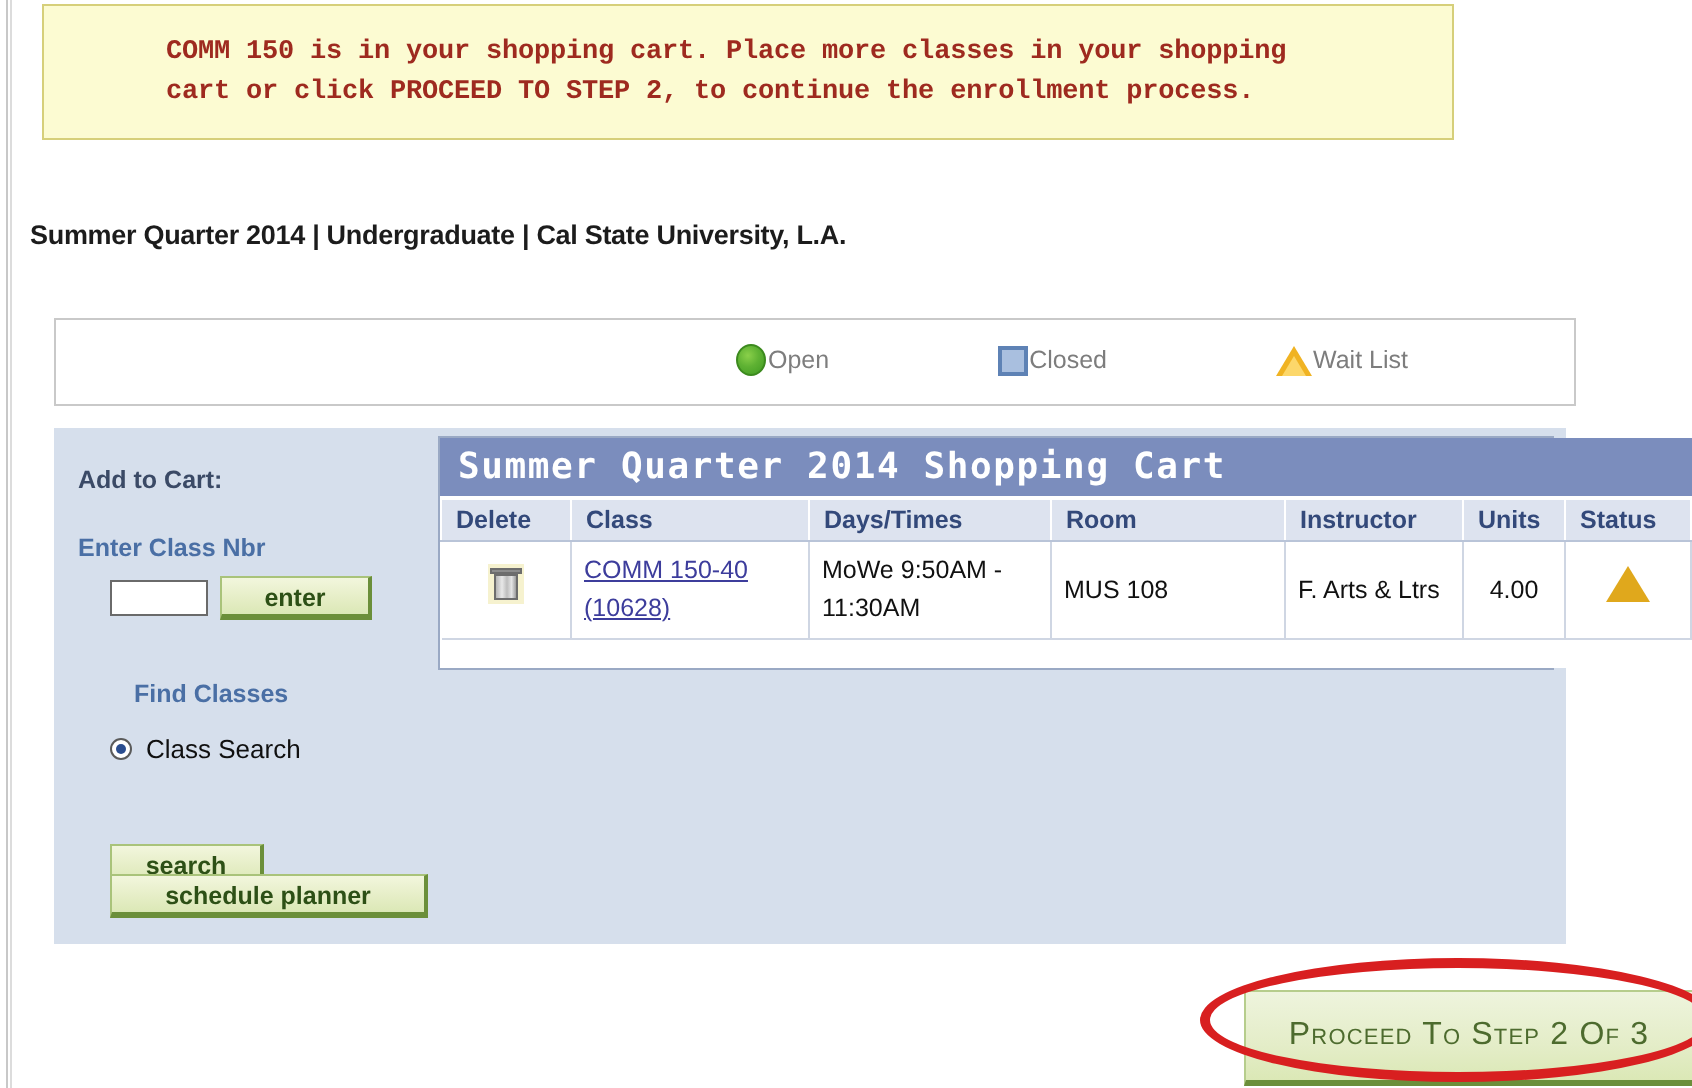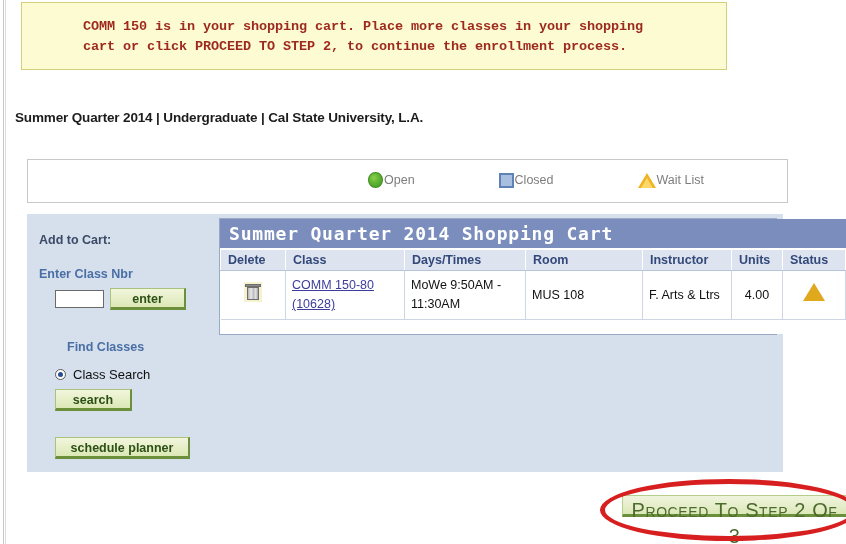--- a/index.html
+++ b/index.html
@@ -251,31 +251,31 @@
     background: #2a4d8f;
   }
   .radio-label {
     margin-left: 7px;
     font-size: 13px;
     color: #101010;
   }
   .btn-search {
     position: absolute;
     left: 28px;
-    top: 175px;
+    top: 208px;
     width: 77px;
     height: 22px;
     line-height: 18px;
     font-size: 12.5px;
   }
   .btn-schedule {
     position: absolute;
     left: 28px;
     top: 223px;
-    width: 135px;
+    width: 159px;
     height: 22px;
     line-height: 18px;
     font-size: 12.5px;
   }
 
   
   .cart-wrap {
     position: absolute;
     left: 192px;
     top: 4px;
@@ -400,23 +400,23 @@
   .tri-status::after {
     border-bottom-color: #f7cc52;
   }
 
   
   .proceed-btn {
     position: absolute;
     left: 622px;
     top: 495px;
     width: 224px;
-    height: 22px;
+    height: 48px;
     line-height: 26px;
-    font-size: 20px;
+    font-size: 16px;
     font-variant: small-caps;
     letter-spacing: 0.6px;
     color: #4d6b2e;
     background: linear-gradient(to bottom, #eef4dd 0%, #e4edc8 60%, #dbe8b6 100%);
     border: 1px solid #b6cd8c;
     border-bottom: 3px solid #6b8f3a;
     border-right: none;
     box-sizing: border-box;
     text-align: center;
     font-weight: normal;
@@ -500,21 +500,21 @@
         </tr>
       </thead>
       <tbody>
         <tr>
           <td class="c-delete">
             <span class="trash">
               <span class="lid"></span><span class="body"></span>
             </span>
           </td>
           <td class="c-class">
-            <span class="class-link">COMM 150-80</span>
+            <span class="class-link">COMM 150-40</span>
             <span class="class-link">(10628)</span>
           </td>
           <td class="c-days">MoWe 9:50AM - 11:30AM</td>
           <td class="c-room">MUS 108</td>
           <td class="c-instr">F. Arts &amp; Ltrs</td>
           <td class="c-units">4.00</td>
           <td class="c-status">
             <span class="tri-status"></span>
           </td>
         </tr>

